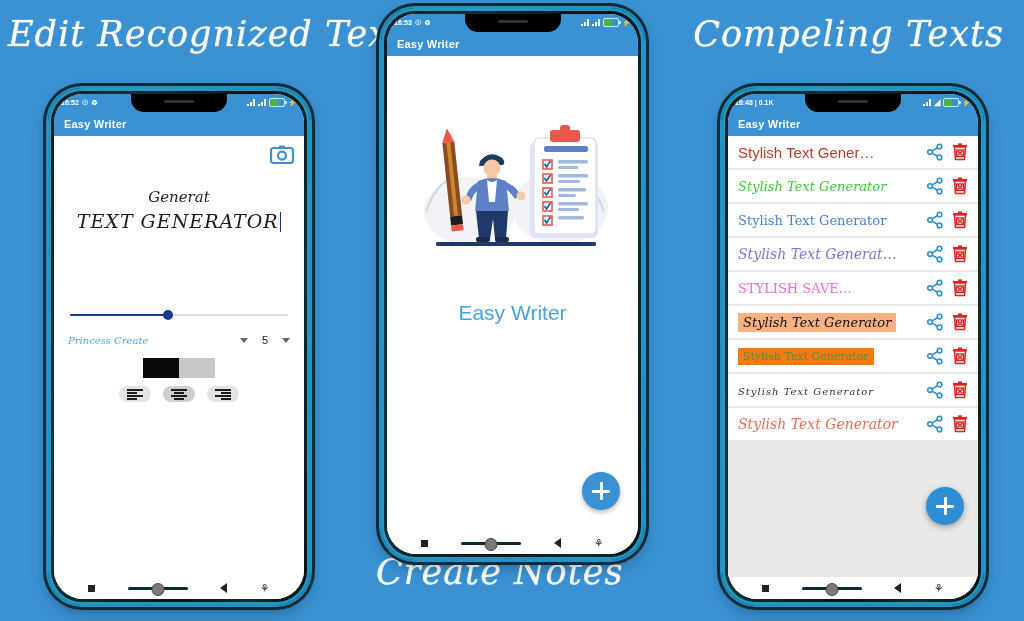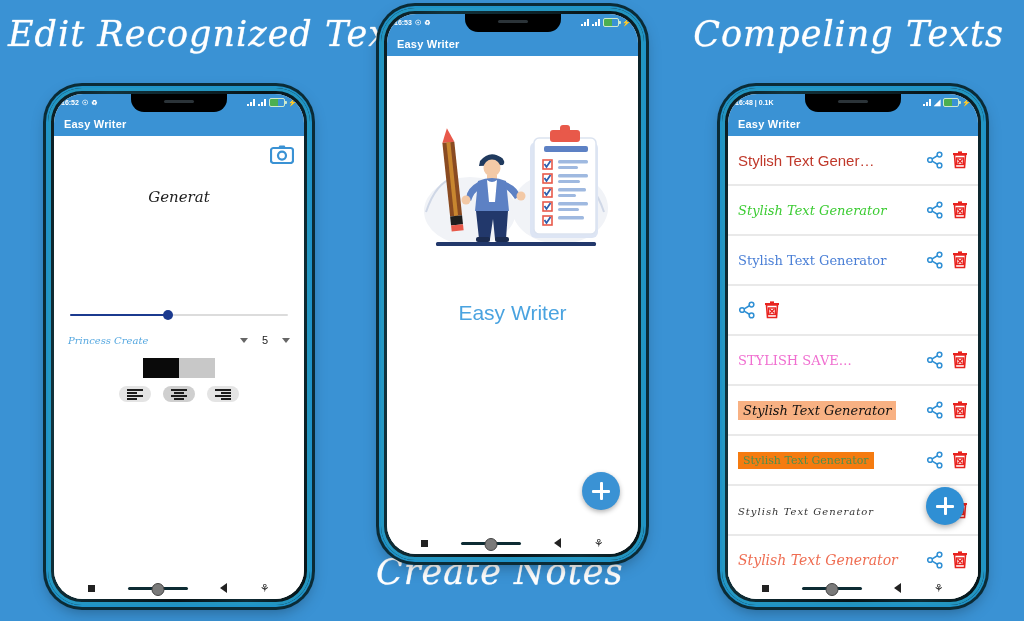--- a/index.html
+++ b/index.html
@@ -173,21 +173,21 @@
     box-shadow:0 2px 5px rgba(0,0,0,.3); cursor:pointer;
   }
   .fab-plus { position:relative; width:18px; height:18px;}
   .fab-plus::before,.fab-plus::after{content:"";position:absolute;background:#fff;border-radius:1px;}
   .fab-plus::before{left:0;top:7.5px;width:18px;height:3px;}
   .fab-plus::after{top:0;left:7.5px;height:18px;width:3px;}
 
   
   .list { position:absolute; inset:0; background:#e9e9e9; overflow:hidden;}
   .list-row {
-    height: 48px; background:#fff; margin-bottom:2px;
+    height: 32px; background:#fff; margin-bottom:2px;
     display:flex; align-items:center; padding: 0 8px 0 10px;
   }
   .row-text { flex:1; white-space:nowrap; overflow:hidden; font-size:13px;}
   .row-text .chip { display:inline-block; padding:2px 5px; }
   .share-ico { width:18px; height:18px; margin-right:8px; flex:none;}
   .trash-ico { width:16px; height:18px; flex:none; margin-right:2px;}
   .fab3 {
     position:absolute; right:14px; bottom:52px;
     width:38px;height:38px;border-radius:50%;background:#2f8fd4;
     display:flex;align-items:center;justify-content:center;
@@ -233,20 +233,21 @@
         <div class="camera-btn">
           <svg viewBox="0 0 24 20" width="24" height="20">
             <rect x="1" y="4" width="22" height="15" rx="2.5" fill="none" stroke="#3a92d4" stroke-width="2.2"></rect>
             <path d="M8 4 L9.5 1.4 L14.5 1.4 L16 4 Z" fill="#3a92d4"></path>
             <circle cx="12" cy="11.6" r="4" fill="none" stroke="#3a92d4" stroke-width="2.2"></circle>
           </svg>
         </div>
 
         <div class="editor-canvas">
           <div class="edit-line1">Generat</div>
+          <div class="edit-line2"><span>TEXT GENERATOR</span><span class="caret"></span></div>
         </div>
 
         <div class="slider-row">
           <div class="slider-track">
             <div class="slider-fill" id="sl-fill" style="width: 45%;"></div>
             <div class="slider-thumb" id="sl-thumb" style="left: 45%;"></div>
           </div>
         </div>
 
         <div class="font-row">
@@ -476,20 +477,21 @@
                 </svg></span>
               <span class="trash-ico"><svg viewBox="0 0 16 18" width="16" height="18">
                   <path d="M2.5 4 h11 l-1 12.5 h-9 Z" fill="none" stroke="#e8231f" stroke-width="1.6"></path>
                   <rect x="1" y="2" width="14" height="2" fill="#e8231f"></rect>
                   <rect x="6" y="0.4" width="4" height="2" fill="#e8231f"></rect>
                   <rect x="4.6" y="7" width="6.8" height="6.5" fill="none" stroke="#e8231f" stroke-width="1.4"></rect>
                   <path d="M5.6 8 L10.4 12.5 M10.4 8 L5.6 12.5" stroke="#e8231f" stroke-width="1.4"></path>
                 </svg></span>
             </div>
             <div class="list-row">
+              <div class="row-text"><span style=";font-family:&quot;DejaVu Serif&quot;,serif;font-style:italic;color:#8a6ede;font-size:14px;">Stylish Text Generat…</span></div>
               <span class="share-ico"><svg viewBox="0 0 20 20" width="18" height="18">
                   <circle cx="15" cy="4" r="2.6" fill="none" stroke="#2f8fd4" stroke-width="1.7"></circle>
                   <circle cx="4.5" cy="10" r="2.6" fill="none" stroke="#2f8fd4" stroke-width="1.7"></circle>
                   <circle cx="15" cy="16" r="2.6" fill="none" stroke="#2f8fd4" stroke-width="1.7"></circle>
                   <path d="M12.6 5.3 L6.9 8.7 M6.9 11.3 L12.6 14.7" stroke="#2f8fd4" stroke-width="1.7" fill="none"></path>
                 </svg></span>
               <span class="trash-ico"><svg viewBox="0 0 16 18" width="16" height="18">
                   <path d="M2.5 4 h11 l-1 12.5 h-9 Z" fill="none" stroke="#e8231f" stroke-width="1.6"></path>
                   <rect x="1" y="2" width="14" height="2" fill="#e8231f"></rect>
                   <rect x="6" y="0.4" width="4" height="2" fill="#e8231f"></rect>

